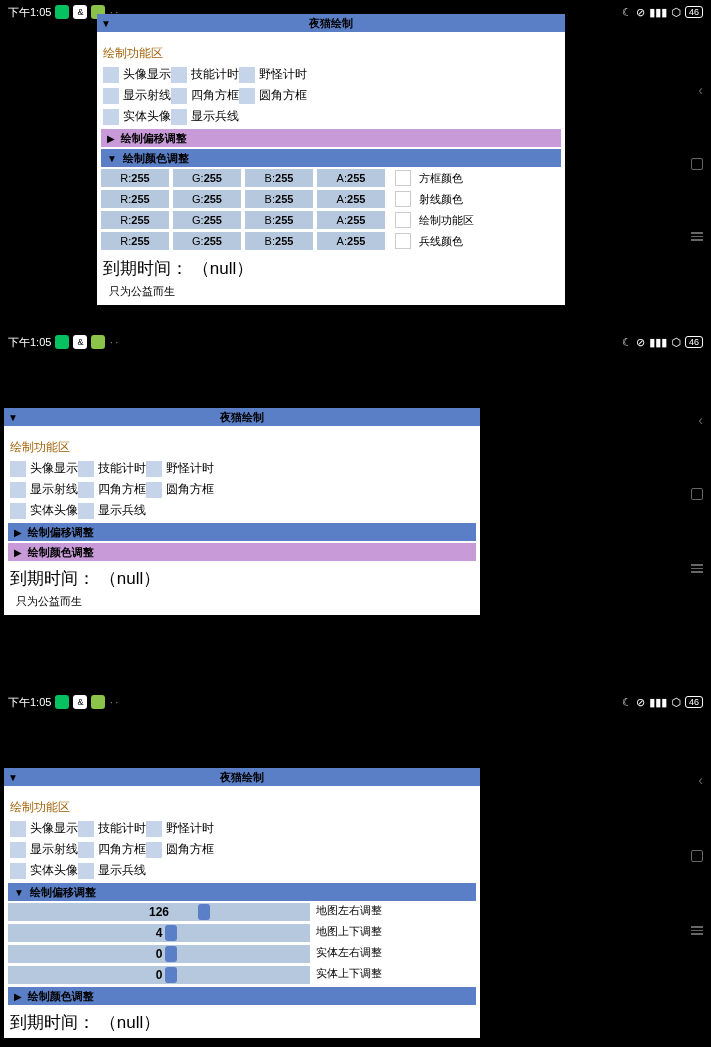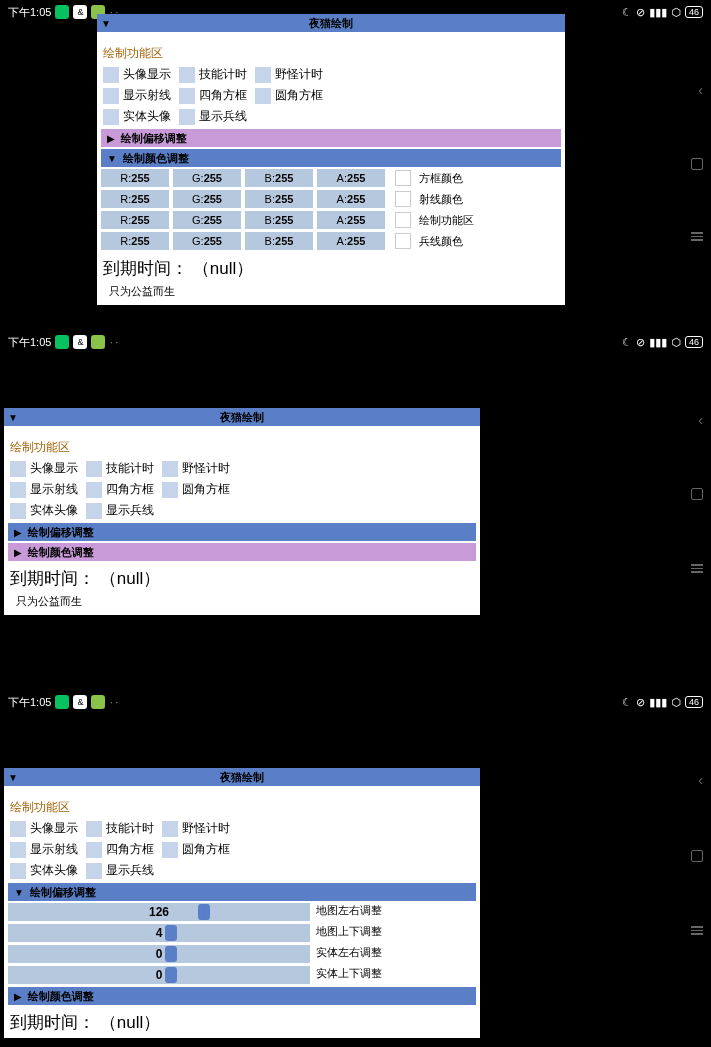--- a/index.html
+++ b/index.html
@@ -25,21 +25,21 @@
   .panel2 { position: absolute; left: 4px; top: 78px; width: 476px; }
   .panel3 { position: absolute; left: 4px; top: 78px; width: 476px; }
   
   .titlebar { background: #5b7fc7; display: flex; align-items: center; height: 18px; position: relative; }
   .title-tri { color: #000; font-size: 10px; padding-left: 4px; }
   .title-text { position: absolute; left: 50%; transform: translateX(-50%); color: #000; font-weight: bold; font-size: 11px; }
   
   .section-label { padding: 4px 6px; font-size: 12px; color: #a16207; margin-top: 9px; }
   
   .checks { padding: 0 6px; }
-  .check-row { display: flex; gap: 8px; margin-bottom: 4px; }
+  .check-row { display: flex; gap: 0; margin-bottom: 4px; }
   .check-item { display: flex; align-items: center; gap: 4px; }
   .checkbox { width: 16px; height: 16px; background: #c5d4e8; display: inline-block; }
   .check-label { font-size: 12px; color: #000; }
   
   .accordion { margin: 2px 4px; display: flex; align-items: center; height: 18px; padding: 0 6px; }
   .acc-blue { background: #5b7fc7; }
   .acc-purple { background: #c89bd8; }
   .acc-tri { color: #000; font-size: 10px; margin-right: 6px; }
   .acc-text { color: #000; font-weight: bold; font-size: 11px; }
   

